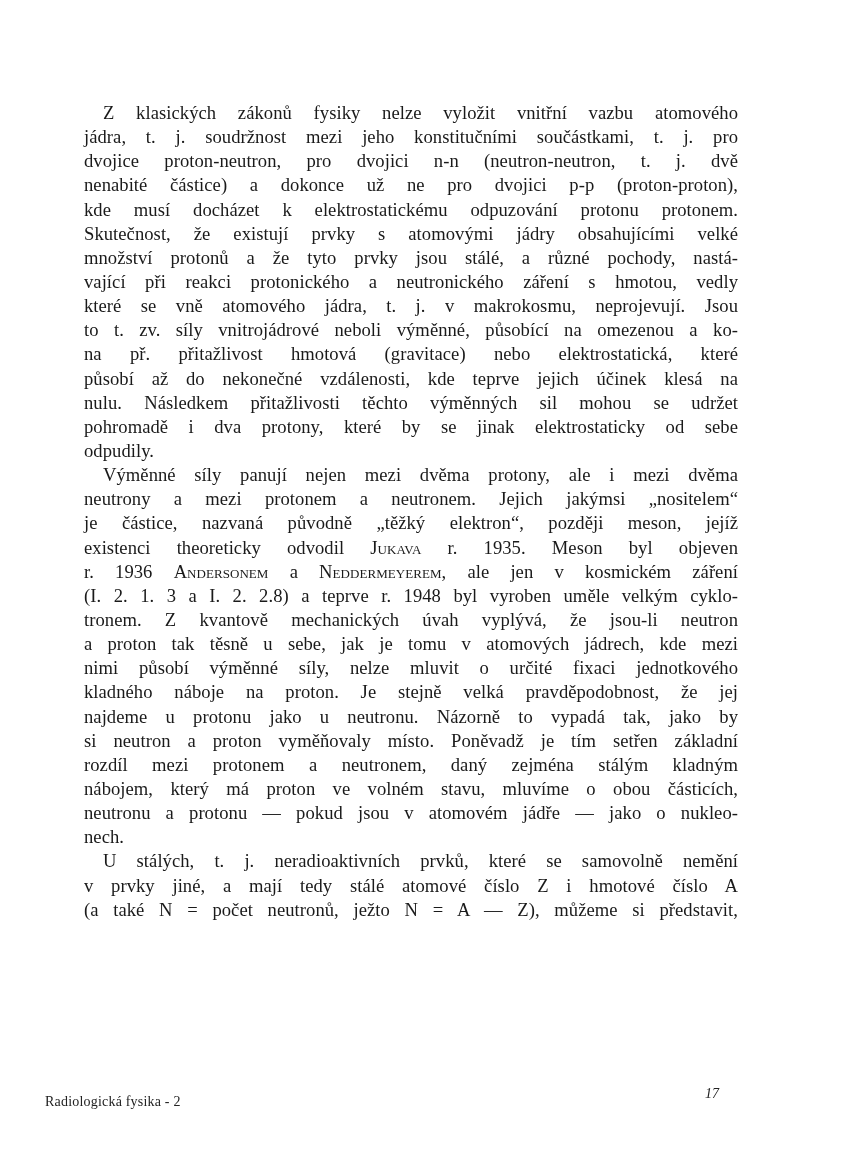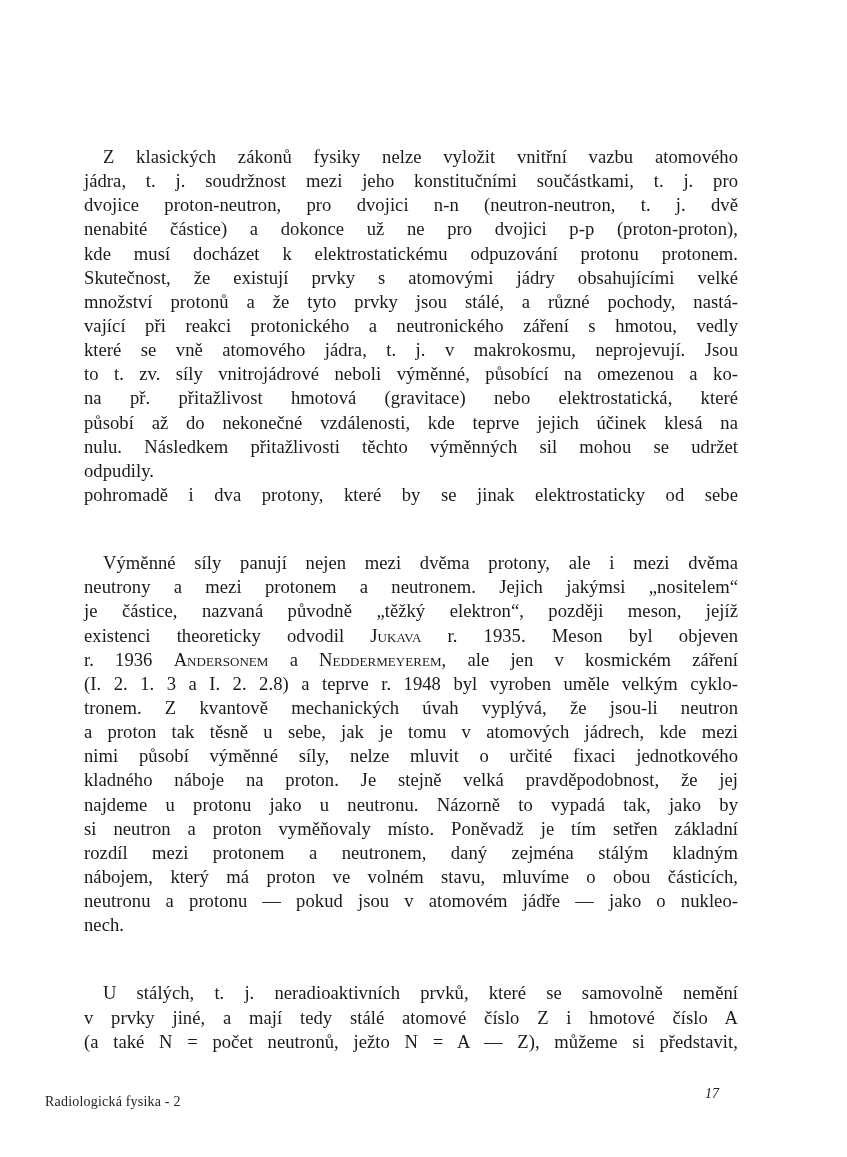--- a/index.html
+++ b/index.html
@@ -35,21 +35,20 @@
       white-space: nowrap;
       text-align: justify;
       text-align-last: justify;
       letter-spacing: 0.05px;
     }
     .line.last {
       text-align-last: left;
     }
     .line.indent {
       padding-left: 19px;
-      margin-top: 44px;
     }
     .it { }
     .sc { font-variant: small-caps; }
     .sup {
       font-size: 11px;
       vertical-align: 7px;
       line-height: 0;
     }
     .footer-left {
       position: absolute;
@@ -80,22 +79,22 @@
       <div class="line"><span>nenabité částice) a dokonce už ne pro dvojici p-p (proton-proton),</span></div>
       <div class="line"><span>kde musí docházet k elektrostatickému odpuzování protonu protonem.</span></div>
       <div class="line"><span>Skutečnost, že existují prvky s atomovými jádry obsahujícími velké</span></div>
       <div class="line"><span>množství protonů a že tyto prvky jsou stálé, a různé pochody, nastá-</span></div>
       <div class="line"><span>vající při reakci protonického a neutronického záření s hmotou, vedly</span></div>
       <div class="line"><span>které se vně atomového jádra, t. j. v makrokosmu, neprojevují. Jsou</span></div>
       <div class="line"><span>to t. zv. </span><span class="it">síly vnitrojádrové</span><span> neboli </span><span class="it">výměnné</span><span>, působící na omezenou a ko-</span></div>
       <div class="line"><span>na př. přitažlivost hmotová (gravitace) nebo elektrostatická, které</span></div>
       <div class="line"><span>působí až do nekonečné vzdálenosti, kde teprve jejich účinek klesá na</span></div>
       <div class="line"><span>nulu. Následkem přitažlivosti těchto výměnných sil mohou se udržet</span></div>
+      <div class="line"><span>pohromadě i dva protony, které by se jinak elektrostaticky od sebe</span></div>
       <div class="line last"><span>odpudily.</span></div>
-      <div class="line"><span>pohromadě i dva protony, které by se jinak elektrostaticky od sebe</span></div>
       <div class="line indent"><span>Výměnné síly panují nejen mezi dvěma protony, ale i mezi dvěma</span></div>
       <div class="line"><span>neutrony a mezi protonem a neutronem. Jejich jakýmsi „nositelem“</span></div>
       <div class="line"><span>je částice, nazvaná původně „těžký elektron“, později </span><span class="it">meson</span><span>, jejíž</span></div>
       <div class="line"><span>existenci theoreticky odvodil </span><span class="sc">Jukava</span><span> r. 1935. Meson byl objeven</span></div>
       <div class="line"><span>r. 1936 </span><span class="sc">Andersonem</span><span> a </span><span class="sc">Neddermeyerem</span><span>, ale jen v kosmickém záření</span></div>
       <div class="line"><span>(I. 2. 1. 3 a I. 2. 2.8) a teprve r. 1948 byl vyroben uměle velkým cyklo-</span></div>
       <div class="line"><span>tronem. Z kvantově mechanických úvah vyplývá, že jsou-li neutron</span></div>
       <div class="line"><span>a proton tak těsně u sebe, jak je tomu v atomových jádrech, kde mezi</span></div>
       <div class="line"><span>nimi působí výměnné síly, nelze mluvit o určité fixaci jednotkového</span></div>
       <div class="line"><span>kladného náboje na proton. Je stejně velká pravděpodobnost, že jej</span></div>

